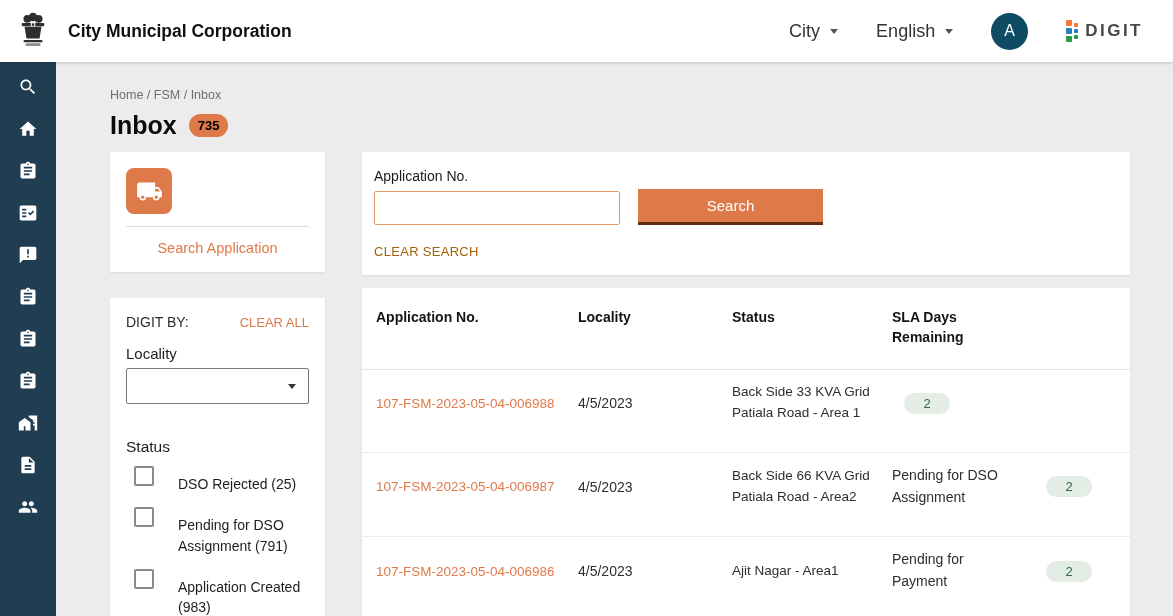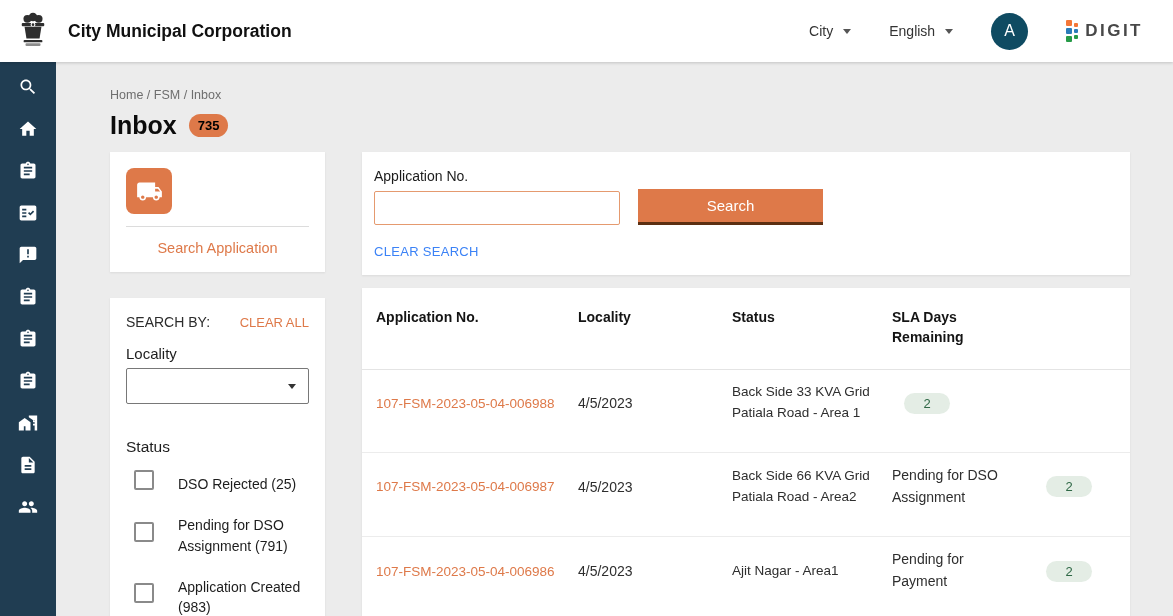--- a/index.html
+++ b/index.html
@@ -5,21 +5,21 @@
   * { margin:0; padding:0; box-sizing:border-box; }
   html,body { width:1173px; height:616px; overflow:hidden; background:#ECECEC;
     font-family:"Liberation Sans", sans-serif; color:#222; }
 
   
   .header { position:fixed; top:0; left:0; width:1173px; height:62px; background:#fff;
     display:flex; align-items:center; z-index:20; box-shadow:0 1px 3px rgba(0,0,0,.18); }
   .emblem { margin-left:18px; width:32px; height:44px; display:flex; align-items:center; }
   .app-title { margin-left:18px; font-size:17.5px; font-weight:700; color:#101010; }
   .header-right { margin-left:auto; display:flex; align-items:center; padding-right:30px; gap:38px; }
-  .selector { display:flex; align-items:center; gap:10px; font-size:14px; color:#333; cursor:pointer; }
+  .selector { display:flex; align-items:center; gap:10px; font-size:18px; color:#333; cursor:pointer; }
   .caret-down { width:0; height:0; border-left:4.5px solid transparent; border-right:4.5px solid transparent;
     border-top:5.5px solid #555; }
   .avatar { width:37px; height:37px; border-radius:50%; background:#0F4B62; color:#fff;
     display:flex; align-items:center; justify-content:center; font-size:16px; }
   .digit-logo { display:flex; align-items:center; gap:7px; }
   .digit-mark { display:flex; gap:2px; }
   .digit-col { display:flex; flex-direction:column; gap:2px; }
   .digit-col.small { margin-top:3px; }
   .digit-sq { width:6px; height:6px; border-radius:1px; }
   .digit-sq.s { width:4px; height:4px; }
@@ -58,37 +58,37 @@
   
   .filter-card { margin-top:26px; padding:16px 16px 20px; }
   .filter-head { display:flex; justify-content:space-between; align-items:center; }
   .filter-by { font-size:14px; color:#2c2c2c; }
   .clear-all { font-size:13px; color:#DE7949; cursor:pointer; }
   .field-label { font-size:15px; color:#1d1d1d; margin-top:15px; }
   .select-box { margin-top:6px; height:36px; border:1px solid #787878; border-radius:2px;
     display:flex; align-items:center; justify-content:flex-end; padding-right:12px; cursor:pointer; background:#fff; }
   .status-label { font-size:15.5px; color:#1d1d1d; margin-top:34px; }
   .status-list { margin-top:10px; }
-  .status-item { display:flex; align-items:center; margin-bottom:13px;padding-left:8px; }
+  .status-item { display:flex; align-items:flex-start; margin-bottom:13px;padding-left:8px; }
   .checkbox { width:20px; height:20px; border:2px solid #8a8a8a; border-radius:2px; flex:none;
     background:#fff; cursor:pointer; }
   .status-item .lbl { margin-left:24px; margin-top:8px; font-size:14px; color:#1d1d1d; line-height:1.45; }
 
   
   .search-card { padding:16px 12px 16px; }
   .search-fields { display:flex; align-items:flex-end; }
   .sfield { width:246px; margin-right:8px; }
   .sfield .flabel { font-size:14px; color:#1b1b1b; margin-bottom:7px; }
   .sfield input { width:100%; height:34px; border-radius:2px; padding:0 8px; font-size:14px; outline:none; }
   .input-appno { border:1px solid #E59A6F; }
   .input-mobile { border:1px solid #555; }
   .search-btn { width:185px; height:36px; margin-left:10px; background:#DE7949; color:#fff;
     border:none; border-bottom:3px solid #5c2f12; font-size:15px; cursor:pointer;
     font-family:"Liberation Sans", sans-serif; }
-  .clear-search { margin-top:19px; font-size:13px; color:#3b82f6; letter-spacing:.3px; cursor:pointer; }
+  .clear-search { margin-top:19px; font-size:13px; color:#a16207; letter-spacing:.3px; cursor:pointer; }
 
   
   .table-card { margin-top:13px; padding:0 0 4px; }
   .trow { display:grid; grid-template-columns:202px 154px 160px 142px auto;
     padding:0 14px; align-items:center; }
   .thead { border-bottom:1px solid #e4e4e4; padding-top:20px; padding-bottom:22px; align-items:start; }
   .th { font-size:14px; font-weight:700; color:#141414; line-height:1.4; padding-right:14px; }
   .th.sla { max-width:92px; }
   .sort-arrow { font-weight:400; margin-left:4px; font-size:13px; }
   .tbody-row { border-bottom:1px solid #ececec; min-height:71px; padding-top:12px; padding-bottom:28px; }
@@ -233,21 +233,21 @@
                 <path d="M20 8h-3V4H3c-1.1 0-2 .9-2 2v11h2c0 1.66 1.34 3 3 3s3-1.34 3-3h6c0 1.66 1.34 3 3 3s3-1.34 3-3h2v-5l-3-4zM6 18.5c-.83 0-1.5-.67-1.5-1.5s.67-1.5 1.5-1.5 1.5.67 1.5 1.5-.67 1.5-1.5 1.5zm13.5-9 1.96 2.5H17V9.5h2.5zm-1.5 9c-.83 0-1.5-.67-1.5-1.5s.67-1.5 1.5-1.5 1.5.67 1.5 1.5-.67 1.5-1.5 1.5z"></path>
               </svg>
           </span>
         </div>
         <div class="module-divider"></div>
         <div class="module-link">Search Application</div>
       </div>
 
       <div class="card filter-card">
         <div class="filter-head">
-          <span class="filter-by">SEARCH BY:</span>
+          <span class="filter-by">DIGIT BY:</span>
           <span class="clear-all">CLEAR ALL</span>
         </div>
         <div class="field-label">Locality</div>
         <div class="select-box">
           <span></span>
           <span class="caret-down" style="border-top-color:#333"></span>
         </div>
         <div class="status-label">Status</div>
         <div class="status-list">
           <div class="status-item">

